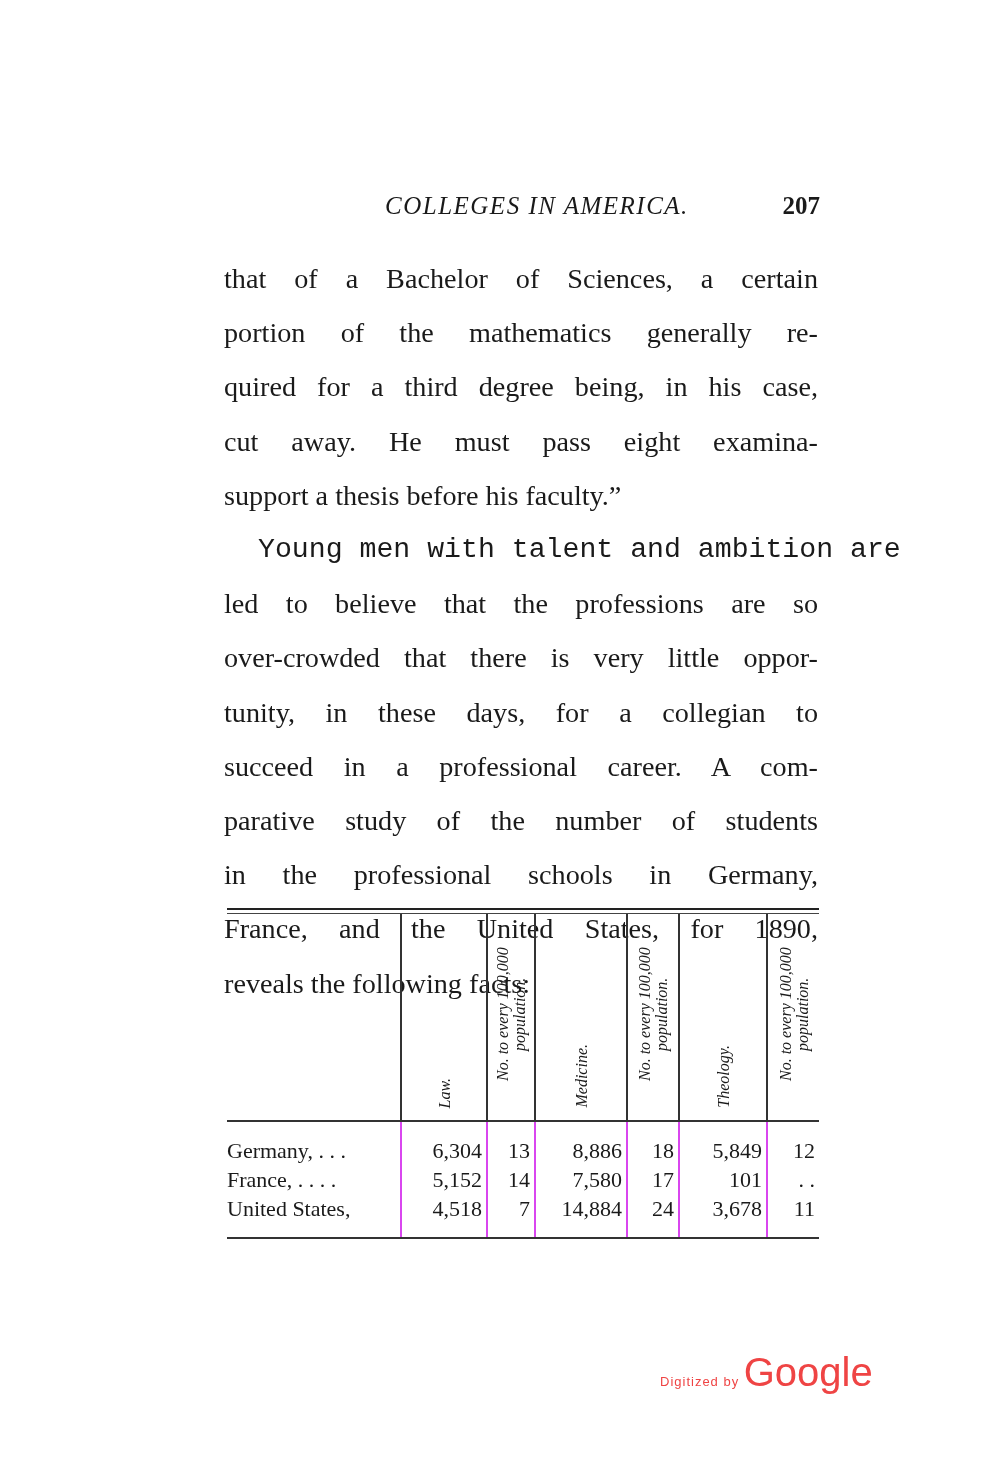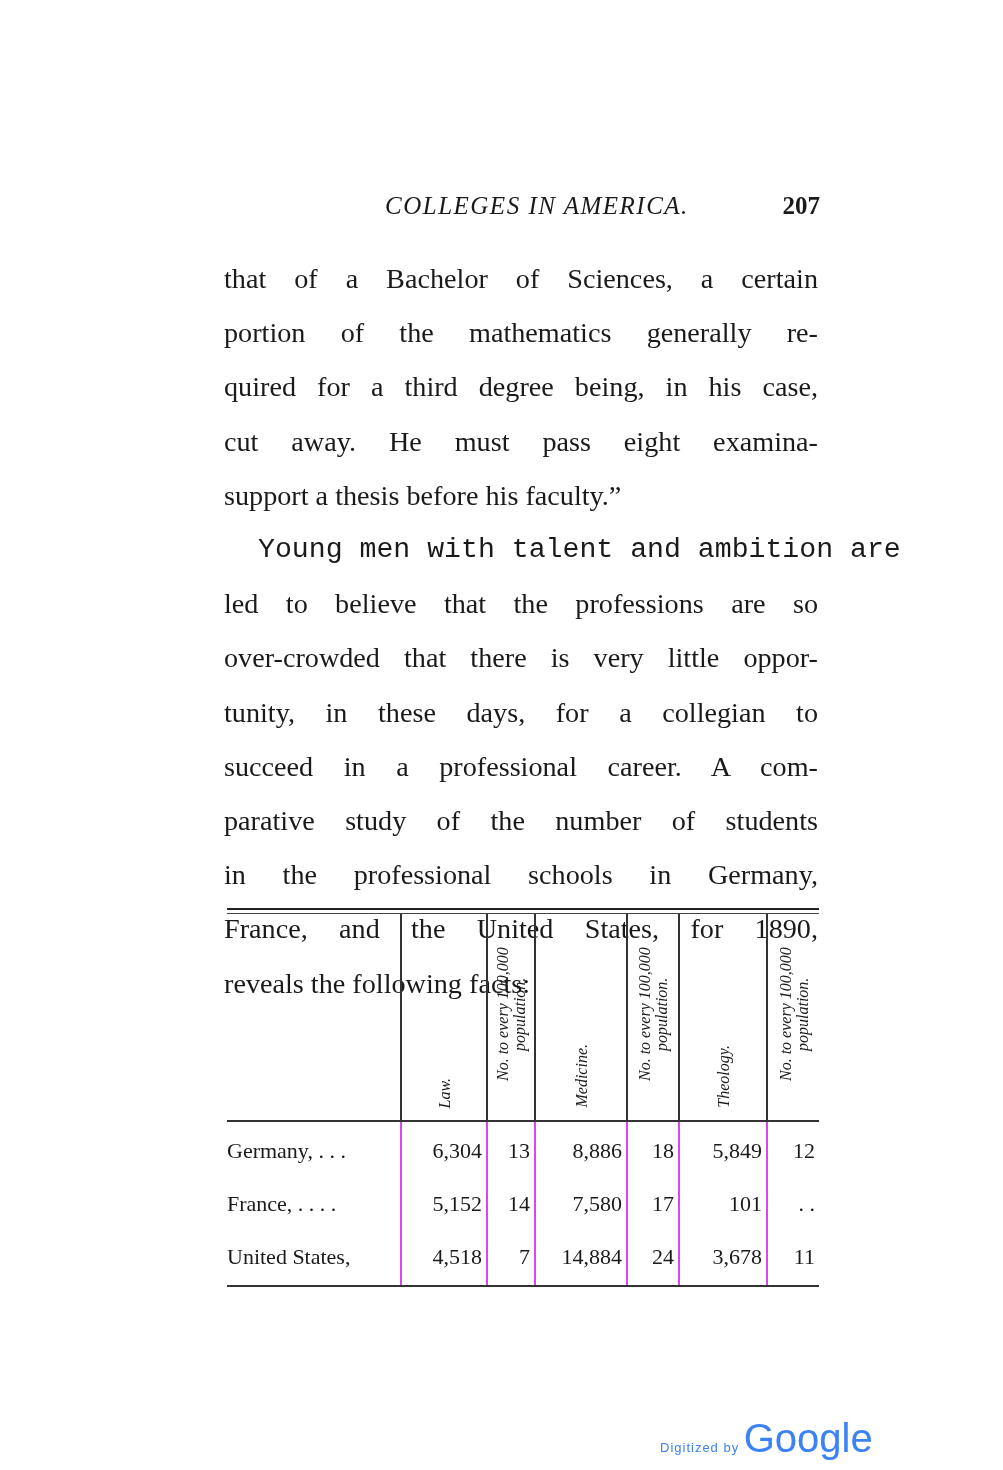--- a/index.html
+++ b/index.html
@@ -14,27 +14,27 @@
   .line.last { text-align-last: left; }
   .line.indent { padding-left: 34px; font-family: Liberation Mono, monospace; }
   .table-wrap { position: absolute; left: 227px; top: 908px; width: 592px; }
   .rule-double { border-top: 2px solid #222; height: 3px; border-bottom: 1px solid #444; }
   table { border-collapse: collapse; width: 100%; font-size: 22px; }
   th { height: 200px; vertical-align: bottom; padding: 0; font-weight: normal; }
   th.rowhead { border-bottom: 2px solid #333; }
   th.col { border-left: 2px solid #333; border-bottom: 2px solid #333; }
   .vlabel { writing-mode: vertical-rl; transform: rotate(180deg); font-style: italic; font-size: 16px;
             line-height: 17px; display: inline-block; padding: 6px 0; white-space: nowrap; }
-  td { padding: 12px 4px; height: 29px; text-align: right; white-space: nowrap; }
+  td { padding: 0 4px; height: 29px; text-align: right; white-space: nowrap; }
   td.country { text-align: left; padding-left: 0; }
   td.num { border-left: 2px solid #d946ef; }
   tr.first td { padding-top: 14px; }
   tr.last td { padding-bottom: 14px; }
   .rule-bottom { border-top: 2px solid #333; }
-  .watermark { position: absolute; left: 660px; top: 1416px; color: #3b82f6; font-family: "Liberation Sans", sans-serif; }
+  .watermark { position: absolute; left: 660px; top: 1350px; color: #ef4444; font-family: "Liberation Sans", sans-serif; }
   .wm-small { font-size: 13px; letter-spacing: 1px; }
   .wm-big { font-size: 40px; }
 </style>
 </head>
 <body>
 
 <div class="running-head">
   <span class="running-title">COLLEGES IN AMERICA.</span>
   <span class="page-number">207</span>
 </div>

